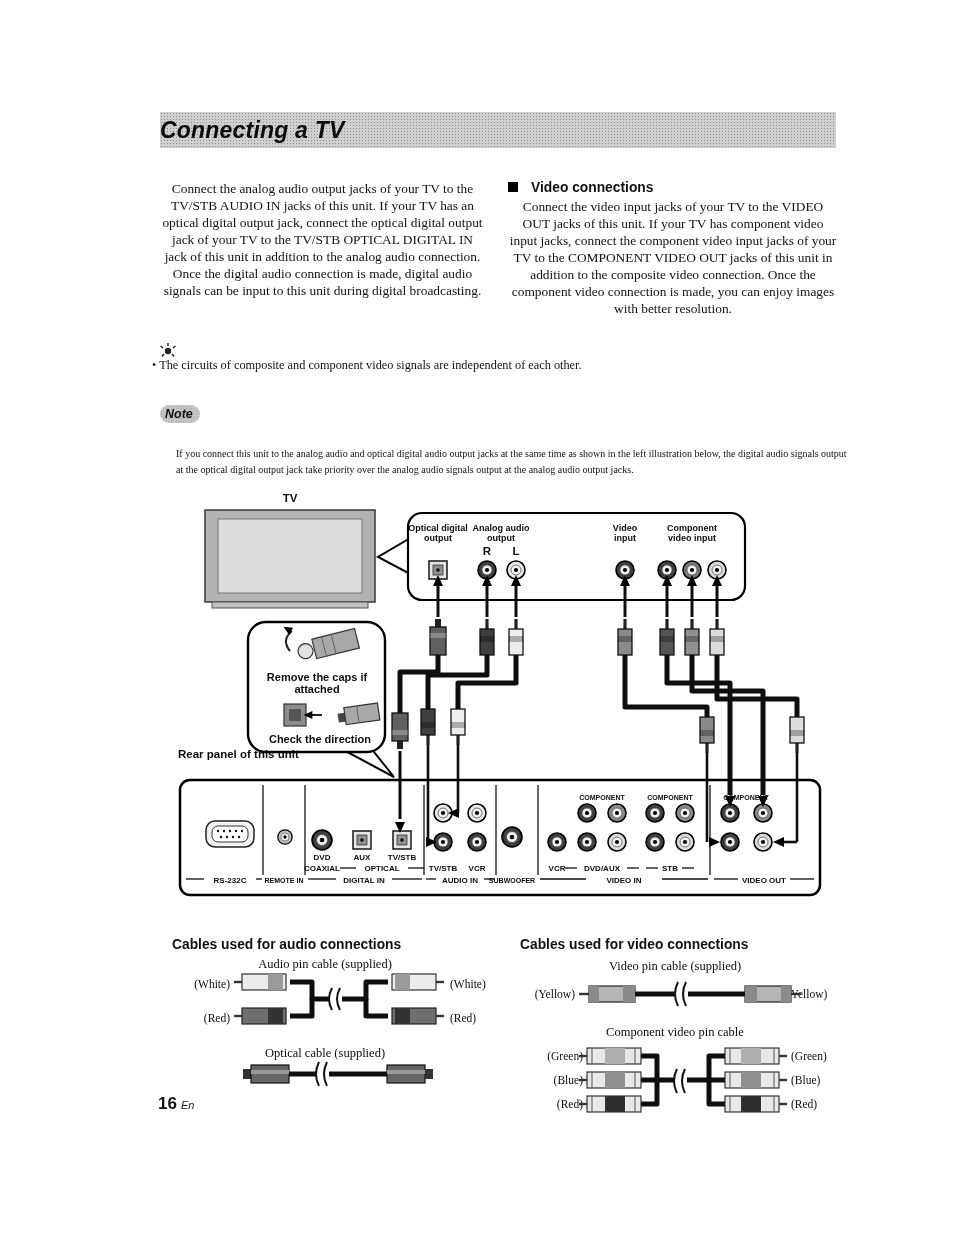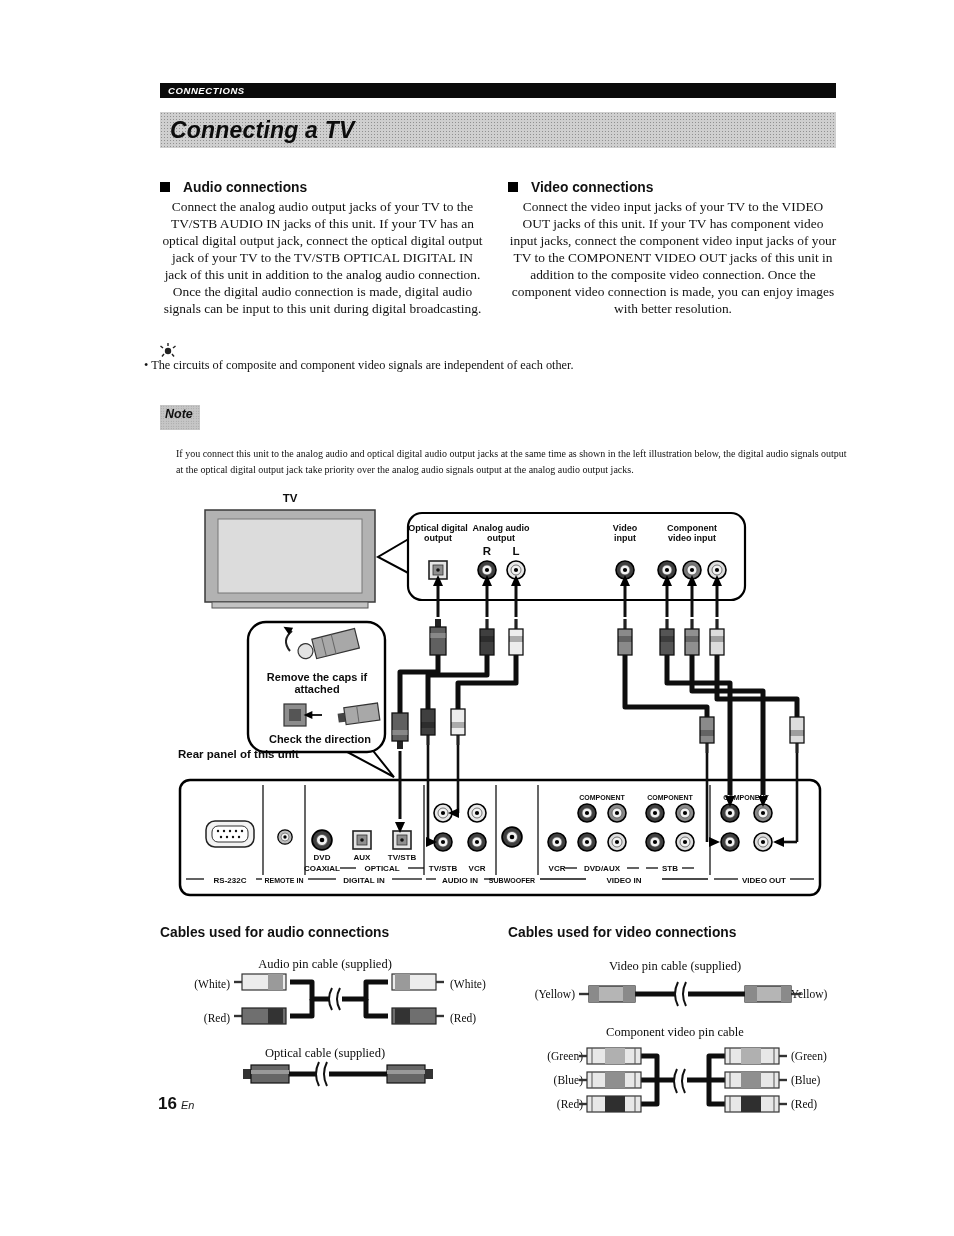--- a/index.html
+++ b/index.html
@@ -7,36 +7,36 @@
         font-family:"Liberation Serif",serif;color:#111;}
   .abs{position:absolute;}
   .topbar{left:160px;top:83px;width:676px;height:15px;background:#0a0a0a;
           display:flex;align-items:center;}
   .topbar span{color:#fff;font:italic bold 9.5px "Liberation Sans",sans-serif;
                letter-spacing:.6px;padding-left:8px;}
   .titlebar{left:160px;top:112px;width:676px;height:36px;background-color:#cfcfcf;
             background-image:radial-gradient(#909090 .8px,transparent .9px);
             background-size:3px 3px;display:flex;align-items:center;}
   .titlebar .title{font:italic bold 23px "Liberation Sans",sans-serif;color:#0c0c0c;
-                   padding-left:10px;letter-spacing:.2px;text-align:right;}
+                   padding-left:0;letter-spacing:.2px;text-align:right;}
   .intro{left:160px;top:150px;width:690px;font-size:13.4px;line-height:17px;}
   .col{line-height:17px;font-size:13.4px;}
   .colL{left:160px;top:180px;width:325px;}
   .colR{left:508px;top:180px;width:330px;}
   .col h3{margin:0 0 3px 0;font:bold 13.8px "Liberation Sans",sans-serif;}
   .sq{display:inline-block;width:10px;height:10px;background:#000;margin-right:13px;}
   .col p{margin:0;text-align:center;}
-  .tips{left:144px;top:358px;width:690px;font-size:12.3px;line-height:15.5px;}
+  .tips{left:152px;top:358px;width:690px;font-size:12.3px;line-height:15.5px;}
   .tips p{margin:0;}
   .notelabel{left:160px;top:405px;background-color:#c6c6c6;
              background-image:radial-gradient(#9a9a9a .7px,transparent .8px);
              background-size:2.5px 2.5px;
-             font:italic bold 12.5px "Liberation Sans",sans-serif;padding:2px 7px 9px 5px;}
+             font:italic bold 12.5px "Liberation Sans",sans-serif;padding:2px 7px 2px 5px;border-radius:9px;}
   .notebody{left:160px;top:430px;width:680px;font-size:10px;line-height:15.5px;margin:16px;}
-  .cabhead{font:bold 13.8px "Liberation Sans",sans-serif;margin:0;}
+  .cabhead{font:bold 13.8px "Liberation Sans",sans-serif;margin:12px;}
   .pagenum{left:158px;top:1094px;font:bold 17px "Liberation Sans",sans-serif;}
   .pagenum .en{font:italic 11px "Liberation Sans",sans-serif;font-weight:normal;
                margin-left:4px;color:#222;}
   
   text{fill:#0c0c0c;}
   .sb{font:bold 9px "Liberation Sans",sans-serif;text-anchor:middle;}
   .rl{font:bold 11.5px "Liberation Sans",sans-serif;text-anchor:middle;}
   .dlb{font:bold 11.5px "Liberation Sans",sans-serif;text-anchor:middle;}
   .dlbs{font:bold 11.5px "Liberation Sans",sans-serif;text-anchor:start;}
   .cal{font:bold 11px "Liberation Sans",sans-serif;text-anchor:middle;}
@@ -47,31 +47,27 @@
   .cable{stroke:#0e0e0e;stroke-width:5;fill:none;stroke-linejoin:round;stroke-linecap:butt;}
   .pin{stroke:#0e0e0e;stroke-width:2.6;fill:none;}
   .thin{stroke:#0e0e0e;stroke-width:3;fill:none;}
   .hl{stroke:#0e0e0e;stroke-width:1.3;}
 </style>
 </head>
 <body>
 
 <div class="page">
 
-  <div class="abs topbar">
-    <span>CONNECTIONS</span>
-  </div>
 
   <div class="abs titlebar">
     <span class="title">Connecting a TV</span>
   </div>
 
 
   <div class="abs col colL">
-    <h3><span class="sq"></span><span>Audio connections</span></h3>
     <p>Connect the analog audio output jacks of your TV to the TV/STB AUDIO IN jacks of this unit. If your TV has an optical digital output jack, connect the optical digital output jack of your TV to the TV/STB OPTICAL DIGITAL IN jack of this unit in addition to the analog audio connection. Once the digital audio connection is made, digital audio signals can be input to this unit during digital broadcasting.</p>
   </div>
 
   <div class="abs col colR">
     <h3><span class="sq"></span><span>Video connections</span></h3>
     <p>Connect the video input jacks of your TV to the VIDEO OUT jacks of this unit. If your TV has component video input jacks, connect the component video input jacks of your TV to the COMPONENT VIDEO OUT jacks of this unit in addition to the composite video connection. Once the component video connection is made, you can enjoy images with better resolution.</p>
   </div>
 
   <svg class="abs" style="left:159px;top:342px;" width="18" height="16" viewBox="0 0 18 16">
     <g stroke="#222" stroke-width="1.4" fill="none">

